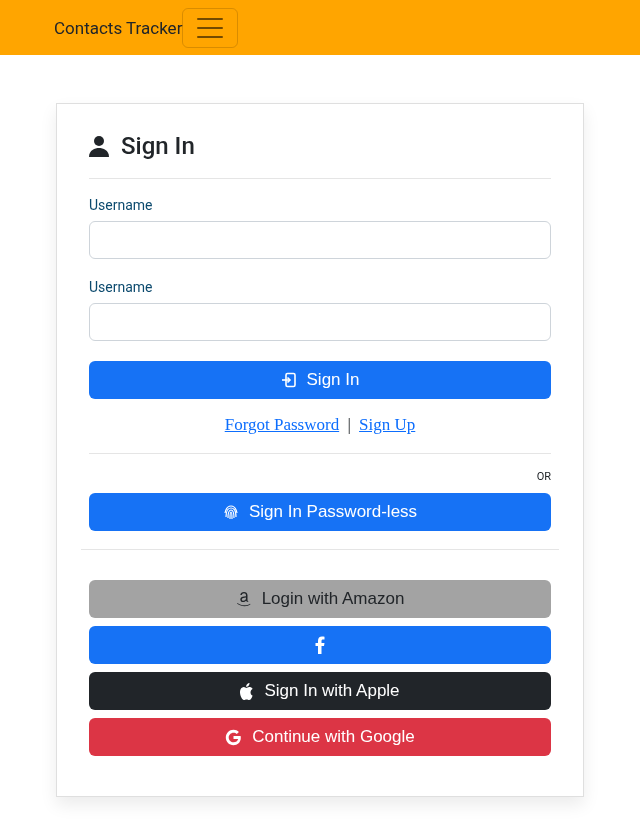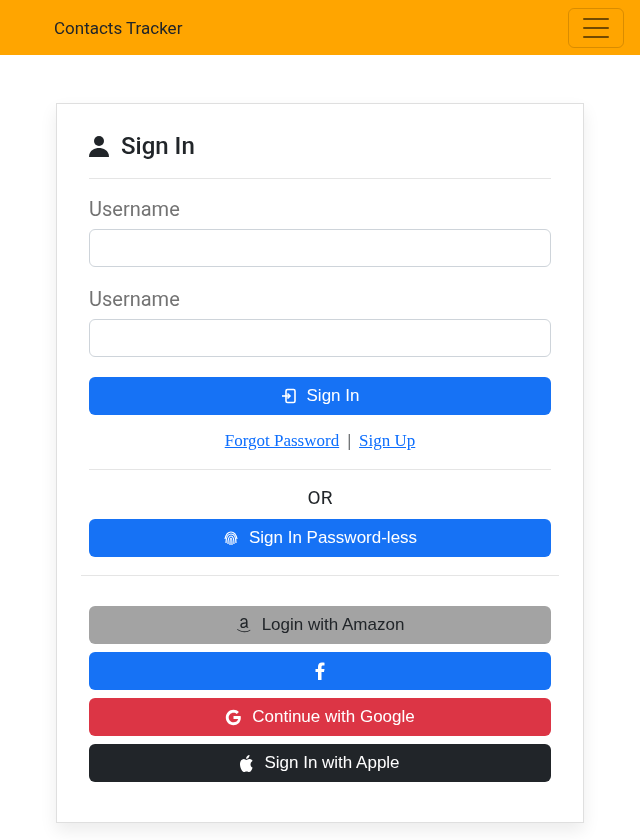--- a/index.html
+++ b/index.html
@@ -9,21 +9,20 @@
     color: #212529;
     width: 640px;
     height: 840px;
     overflow: hidden;
   }
   .navbar {
     background: #ffa500;
     height: 55px;
     display: flex;
     align-items: center;
-    justify-content: space-between;
     padding: 0 16px 0 54px;
   }
   .brand {
     font-size: 17px;
     color: #212529;
   }
   .navbar-toggler {
     width: 56px;
     height: 40px;
     border: 1px solid rgba(0,0,0,0.15);
@@ -62,23 +61,23 @@
     gap: 12px;
     font-size: 24px;
     font-weight: 500;
     color: #212529;
     padding-bottom: 18px;
     border-bottom: 1px solid rgba(0,0,0,0.1);
     margin-bottom: 18px;
   }
   .form-label {
     display: block;
-    font-size: 20px;
+    font-size: 14px;
     margin-bottom: 8px;
-    color: #737373;
+    color: #0c4a6e;
   }
   .form-control {
     width: 100%;
     height: 38px;
     border: 1px solid #ced4da;
     border-radius: 6px;
     padding: 6px 12px;
     font-size: 16px;
     background: #fff;
     margin-bottom: 20px;
@@ -112,22 +111,22 @@
   }
   .links-row .sep {
     color: #212529;
     margin: 0 4px;
   }
   .hr {
     border: none;
     border-top: 1px solid rgba(0,0,0,0.1);
   }
   .or-text {
-    text-align: center;
-    font-size: 19px;
+    text-align: right;
+    font-size: 11px;
     margin: 16px 0 10px 0;
     color: #212529;
   }
   .hr-wide {
     border: none;
     border-top: 1px solid rgba(0,0,0,0.1);
     margin: 18px -8px 30px -8px;
   }
   .social-stack .btn { margin-bottom: 8px; }
   .social-stack .btn:last-child { margin-bottom: 0; }
@@ -214,35 +213,35 @@
       </button>
 
       <button class="btn btn-primary">
         <span class="icon">
           <svg width="10" height="18" viewBox="0 0 10 18" fill="#fff">
             <path d="M6.5 18 L6.5 10 L9 10 L9.5 7 L6.5 7 L6.5 5 C6.5 4 7 3.5 8 3.5 L9.5 3.5 L9.5 0.7 C9 0.6 8 0.5 7 0.5 C4.5 0.5 3 2 3 4.7 L3 7 L0.5 7 L0.5 10 L3 10 L3 18 Z"></path>
           </svg>
         </span>
       </button>
 
-      <button class="btn btn-danger">
-        <span class="icon">
-          <svg width="17" height="17" viewBox="0 0 17 17" fill="#fff">
-            <path d="M8.5 7 L8.5 10 L13.2 10 C12.7 12 10.9 13.3 8.5 13.3 C5.8 13.3 3.7 11.1 3.7 8.5 C3.7 5.9 5.8 3.7 8.5 3.7 C9.8 3.7 10.9 4.2 11.8 5 L13.9 2.9 C12.5 1.6 10.6 0.8 8.5 0.8 C4.2 0.8 0.8 4.2 0.8 8.5 C0.8 12.8 4.2 16.2 8.5 16.2 C12.5 16.2 15.8 13.3 15.8 8.7 C15.8 8.1 15.7 7.5 15.6 7 Z"></path>
-          </svg>
-        </span>
-        <span>Continue with Google</span>
-      </button>
-
       <button class="btn btn-dark">
         <span class="icon">
           <svg width="14" height="17" viewBox="0 0 14 17" fill="#fff">
             <path d="M9.5 0 C9.6 1 9.2 2 8.6 2.7 C8 3.4 7 3.9 6.1 3.8 C6 2.8 6.5 1.8 7.1 1.2 C7.7 0.5 8.7 0.1 9.5 0 Z"></path>
             <path d="M11.5 5.5 C10.5 4.3 9 4.1 8.4 4.1 C7.1 4 6 4.9 5.4 4.9 C4.8 4.9 3.9 4.1 2.9 4.1 C1.5 4.2 0.2 5 -0.4 6.3 C-1.7 8.9 -0.7 12.8 0.6 14.9 C1.2 15.9 2 17.1 3 17 C4 17 4.4 16.4 5.6 16.4 C6.8 16.4 7.1 17 8.2 17 C9.3 17 9.9 16 10.6 15 C11.3 13.8 11.6 12.7 11.6 12.6 C11.6 12.6 9.5 11.8 9.5 9.4 C9.5 7.4 11.1 6.4 11.2 6.3 C11.3 6.2 11.4 5.6 11.5 5.5 Z" transform="translate(1 0)"></path>
           </svg>
         </span>
         <span>Sign In with Apple</span>
       </button>
 
+      <button class="btn btn-danger">
+        <span class="icon">
+          <svg width="17" height="17" viewBox="0 0 17 17" fill="#fff">
+            <path d="M8.5 7 L8.5 10 L13.2 10 C12.7 12 10.9 13.3 8.5 13.3 C5.8 13.3 3.7 11.1 3.7 8.5 C3.7 5.9 5.8 3.7 8.5 3.7 C9.8 3.7 10.9 4.2 11.8 5 L13.9 2.9 C12.5 1.6 10.6 0.8 8.5 0.8 C4.2 0.8 0.8 4.2 0.8 8.5 C0.8 12.8 4.2 16.2 8.5 16.2 C12.5 16.2 15.8 13.3 15.8 8.7 C15.8 8.1 15.7 7.5 15.6 7 Z"></path>
+          </svg>
+        </span>
+        <span>Continue with Google</span>
+      </button>
+
     </div>
 
   </div>
 </div>
 
 </body></html>

